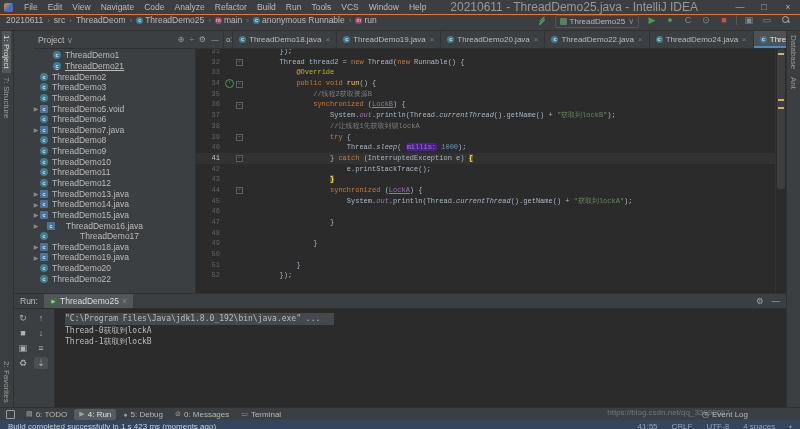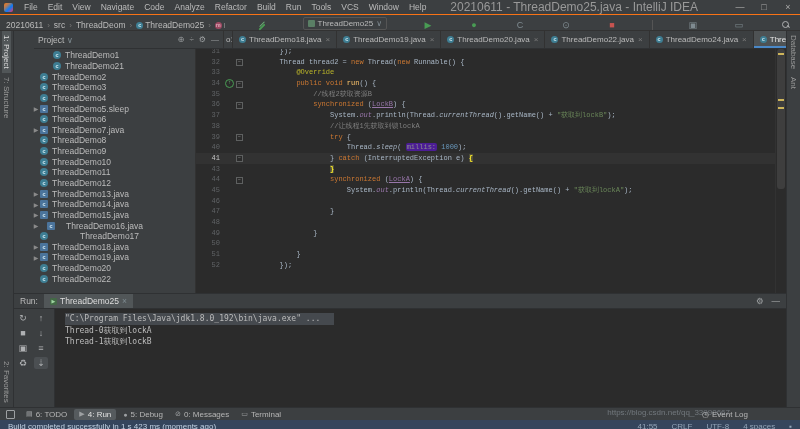--- a/index.html
+++ b/index.html
@@ -6,21 +6,21 @@
   #app{position:relative;width:800px;height:429px;background:#3c3f41;overflow:hidden;
        font-family:"Liberation Sans",sans-serif;color:#bbbbbb;font-size:9px;-webkit-font-smoothing:antialiased;}
   
   #titlebar{height:14px;background:#3c3f41;border-bottom:1px solid #f97316;display:flex;align-items:center;padding:0 0 0 4px;}
   #logo{width:9px;height:9px;border-radius:2px;margin-right:6px;
         background:linear-gradient(135deg,#f97a12 0%,#b07b58 30%,#087cfa 60%,#fe315d 100%);}
   .menu-item{padding:0 5px;font-size:8.5px;color:#bbbbbb;cursor:default;}
   #win-title{flex:1;text-align:right;color:#999;font-size:12px;padding-right:30px;white-space:nowrap;overflow:hidden;}
   .winbtn{width:24px;text-align:center;color:#aaa;font-size:9px;}
   
-  #toolbar{height:15px;border-bottom:1px solid #323232;display:flex;align-items:flex-end;padding:0 6px;gap:28px;}
+  #toolbar{height:15px;border-bottom:1px solid #323232;display:flex;align-items:flex-start;padding:0 6px;}
   #breadcrumbs{display:flex;align-items:center;flex:1;overflow:hidden;white-space:nowrap;}
   .crumb{font-size:8.5px;color:#bbb;display:flex;align-items:center;gap:2px;}
   .crumb-sep{color:#777;margin:0 4px;font-size:8px;}
   .ico-class{display:inline-block;width:7px;height:7px;border-radius:50%;background:#3e7e93;color:#cfe6ee;
              font-size:5.5px;line-height:7px;text-align:center;font-weight:bold;}
   .ico-method{display:inline-block;width:7px;height:7px;border-radius:50%;background:#9e4a63;color:#f2ccd6;
              font-size:5.5px;line-height:7px;text-align:center;}
   .tbicon{width:14px;text-align:center;font-size:9px;color:#afb1b3;margin:0 2px;}
   .green{color:#499c54;} .red{color:#c75450;} .dim{color:#7f8b91;}
   #run-combo{display:flex;align-items:center;gap:3px;border:1px solid #555;border-radius:2px;height:11px;
@@ -227,40 +227,40 @@
             </div>
           </div>
       </div>
 
       <div id="workspace">
         <div id="project-tree">
             <div class="tree-item" style="padding-left: 39px;">
               <span class="tree-ico">c</span>
               <span>ThreadDemo1</span>
             </div>
-            <div class="tree-item" style="padding-left: 39px;">
+            <div class="tree-item" style="padding-left: 39px; text-decoration: underline;">
               <span class="tree-ico">c</span>
               <span>ThreadDemo21</span>
             </div>
             <div class="tree-item" style="padding-left: 26px;">
               <span class="tree-ico">c</span>
               <span>ThreadDemo2</span>
             </div>
             <div class="tree-item" style="padding-left: 26px;">
               <span class="tree-ico">c</span>
               <span>ThreadDemo3</span>
             </div>
             <div class="tree-item" style="padding-left: 26px;">
               <span class="tree-ico">c</span>
               <span>ThreadDemo4</span>
             </div>
             <div class="tree-item" style="padding-left: 18px;">
               <span class="tree-arrow">▶</span>
               <span class="tree-ico file">c</span>
-              <span>ThreadDemo5.sleep</span>
+              <span>ThreadDemo5.void</span>
             </div>
             <div class="tree-item" style="padding-left: 26px;">
               <span class="tree-ico">c</span>
               <span>ThreadDemo6</span>
             </div>
             <div class="tree-item" style="padding-left: 18px;">
               <span class="tree-arrow">▶</span>
               <span class="tree-ico file">c</span>
               <span>ThreadDemo7.java</span>
             </div>
@@ -387,20 +387,25 @@
                 <span class="ln">40</span>
                 <span class="gut"></span>
                 <span class="code"><span class="tk-d">                        Thread.</span><span class="tk-m">sleep</span><span class="tk-d">( </span><span class="tk-h">millis:</span><span class="tk-d"> </span><span class="tk-n2">1000</span><span class="tk-d">);</span></span>
               </div>
               <div class="cl caret-line">
                 <span class="ln">41</span>
                 <span class="gut">
                   <span class="fold-box">−</span>
                 </span>
                 <span class="code"><span class="tk-d">                    } </span><span class="tk-k">catch</span><span class="tk-d"> (InterruptedException e) </span><span class="tk-b">{</span></span>
+              </div>
+              <div class="cl">
+                <span class="ln">42</span>
+                <span class="gut"></span>
+                <span class="code"><span class="tk-d">                        e.printStackTrace();</span></span>
               </div>
               <div class="cl">
                 <span class="ln">43</span>
                 <span class="gut"></span>
                 <span class="code"><span class="tk-d">                    </span><span class="tk-b">}</span></span>
               </div>
               <div class="cl">
                 <span class="ln">44</span>
                 <span class="gut">
                   <span class="fold-box">−</span>

